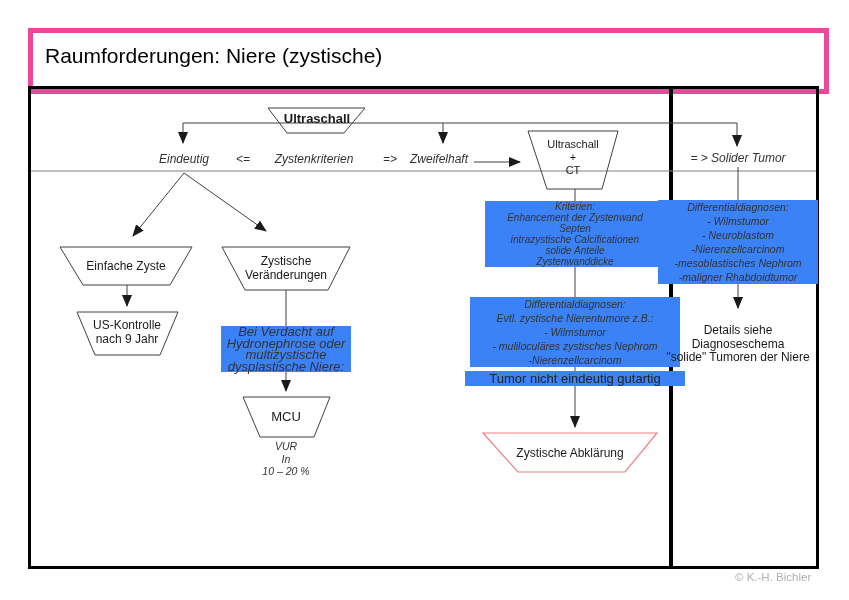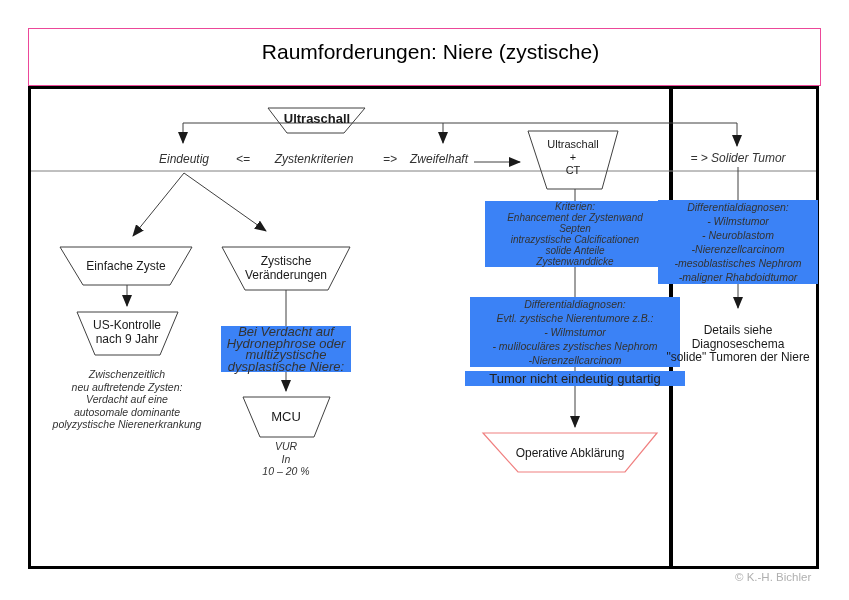--- a/index.html
+++ b/index.html
@@ -1,19 +1,19 @@
 <!DOCTYPE html>
 <html><head>
 <meta charset="utf-8">
 <style>
   html,body{margin:0;padding:0;background:#ffffff;}
   .page{position:relative;width:849px;height:600px;background:#fff;overflow:hidden;
         font-family:"Liberation Sans",sans-serif;color:#1a1a1a;}
   .title-box{position:absolute;left:28px;top:28px;width:779px;height:45px;
-             border:1px solid #ec4899;background:#fff;padding:11px 0 0 12px;text-align:center;}
+             border:5px solid #ec4899;background:#fff;padding:11px 0 0 12px;}
   .title-box .t{font-size:21px;color:#000;}
   svg.wires{position:absolute;left:0;top:0;z-index:1;}
   .lbl{position:absolute;z-index:2;text-align:center;font-size:12px;line-height:14px;color:#1a1a1a;}
   .bold{font-weight:bold;font-size:13px;}
   .it{font-style:italic;color:#333;}
   .ml{white-space:pre-line;}
   .sm{font-size:10.5px;line-height:12.5px;}
   .whitebg{background:#3b82f6;}
   .kri{font-size:10px;line-height:11px;}
   .dd{font-size:10.5px;line-height:14px;}
@@ -82,27 +82,22 @@
 CT</div>
 
   <div class="lbl it" style="left:678px;top:151px;width:120px;">= &gt; Solider Tumor</div>
 
   <div class="lbl" style="left:66px;top:259px;width:120px;">Einfache Zyste</div>
   <div class="lbl ml" style="left:226px;top:254px;width:120px;">Zystische
 Veränderungen</div>
   <div class="lbl ml" style="left:67px;top:318px;width:120px;">US-Kontrolle
 nach 9 Jahr</div>
   <div class="lbl" style="left:246px;top:410px;width:80px;font-size:13px;">MCU</div>
-  <div class="lbl" style="left:490px;top:446px;width:160px;">Operative Abklärung</div>
+  <div class="lbl" style="left:490px;top:446px;width:160px;">Zystische Abklärung</div>
 
-  <div class="lbl it sm ml" style="left:37px;top:368px;width:180px;">Zwischenzeitlich
-neu auftretende Zysten:
-Verdacht auf eine
-autosomale dominante
-polyzystische Nierenerkrankung</div>
   <div class="lbl it ml whitebg" style="left:221px;top:326px;width:130px;font-size:13px;line-height:11.5px;">Bei Verdacht auf
 Hydronephrose oder
 multizystische
 dysplastische Niere:</div>
   <div class="lbl it sm ml" style="left:236px;top:440px;width:100px;">VUR
 In
 10 – 20 %</div>
   <div class="lbl it kri ml whitebg" style="left:485px;top:201px;width:180px;">Kriterien:
 Enhancement der Zystenwand
 Septen

